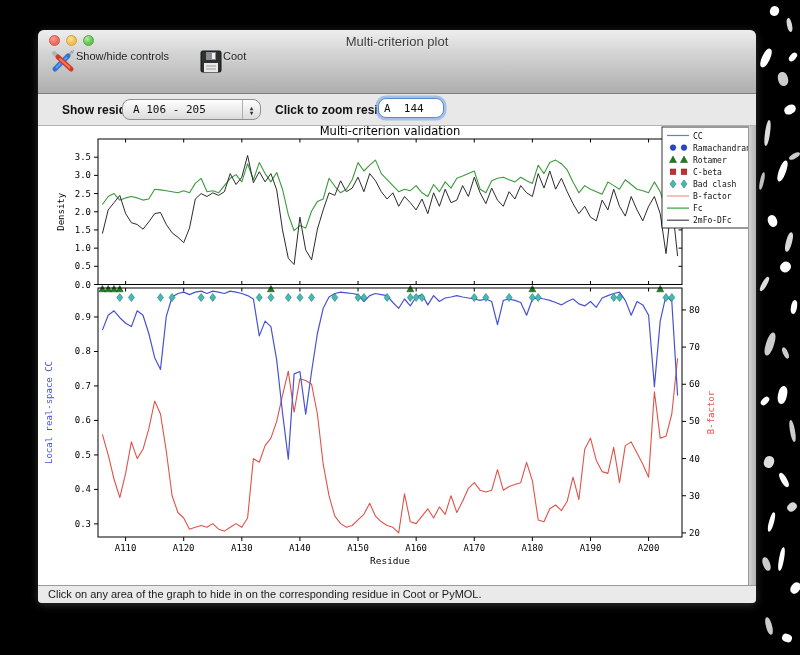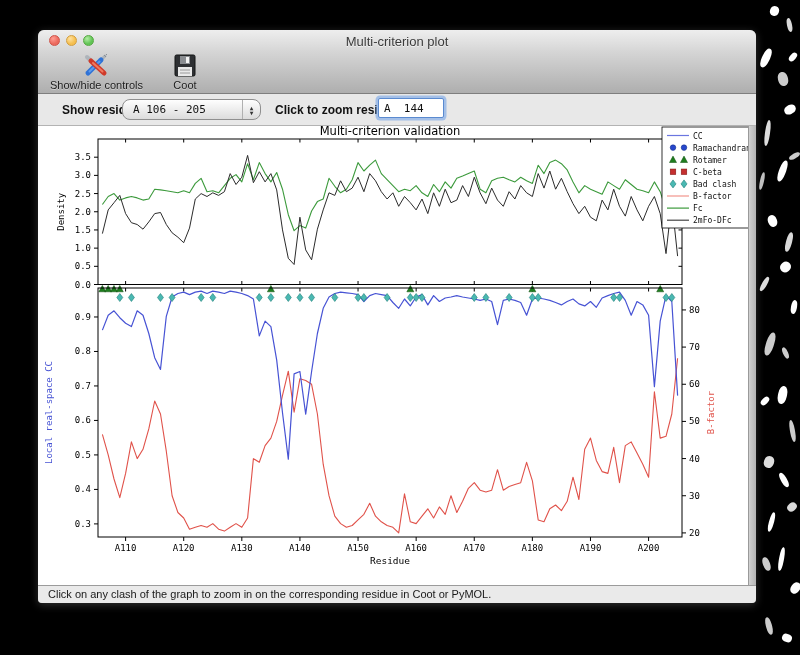--- a/index.html
+++ b/index.html
@@ -16,38 +16,38 @@
   .tl{width:11px;height:11px;border-radius:50%;display:inline-block;box-sizing:border-box;}
   .tl.red{background:radial-gradient(circle at 35% 30%,#ff9d93,#ec6a5e 60%);border:1px solid #cf544a;}
   .tl.yellow{background:radial-gradient(circle at 35% 30%,#ffe1a0,#f5bf4f 60%);border:1px solid #d29e3e;}
   .tl.green{background:radial-gradient(circle at 35% 30%,#b3eda4,#61c455 60%);border:1px solid #57a843;}
   .title{position:absolute;left:0;top:0;width:100%;height:22px;line-height:23px;text-align:center;
          font-size:13px;color:#3a3a3a;text-shadow:0 1px 0 rgba(255,255,255,.65);}
   
   .toolbar{position:absolute;left:0;top:22px;width:718px;height:42px;
            background:linear-gradient(#d5d5d5,#aeaeae);
            border-bottom:1px solid #7e7e7e;box-sizing:border-box;display:flex;align-items:flex-end;}
-  .tool-item{display:flex;flex-direction:column;align-items:center;justify-content:flex-end;
+  .tool-item{display:flex;flex-direction:row;align-items:flex-start;justify-content:flex-end;
              height:42px;padding:2px 8px 2px 8px;cursor:default;}
   .tool-item .tlabel{font-size:11px;color:#1d1d1d;margin-top:1px;text-shadow:0 1px 0 rgba(255,255,255,.4);}
   
   .controls{position:absolute;left:0;top:64px;width:718px;height:32px;background:#e8e8e8;
             border-bottom:1px solid #b3b3b3;box-sizing:border-box;}
   .ctl-label{position:absolute;font-size:12px;font-weight:bold;color:#111;top:9px;}
   .popup{position:absolute;left:84px;top:5px;width:139px;height:21px;box-sizing:border-box;
          border:1px solid #8f8f8f;border-radius:8px;
          background:linear-gradient(#fefefe,#dcdcdc);
          font-family:"DejaVu Sans Mono",monospace;font-size:11px;color:#111;
          display:flex;align-items:center;}
   .popup .ptext{flex:1;padding-left:10px;}
   .popup .stepper{width:17px;height:100%;border-left:1px solid #b0b0b0;display:flex;
                   flex-direction:column;align-items:center;justify-content:center;line-height:5px;
                   font-size:6px;color:#333;}
   .zoominput{position:absolute;left:340px;top:4px;width:66px;height:20px;box-sizing:border-box;
-             border:1px solid #5a8ad0;border-radius:2px;background:#fff;
+             border:1px solid #5a8ad0;border-radius:8px;background:#fff;
              font-family:"DejaVu Sans Mono",monospace;font-size:11px;color:#111;padding:0 0 0 5px;
              box-shadow:0 0 0 2.5px rgba(108,158,232,.55);outline:none;}
   
   .figure{position:absolute;left:0;top:96px;width:718px;height:459px;background:#fff;}
   .right-strip{position:absolute;right:0;top:0;width:8px;height:459px;
                background:linear-gradient(to right,#d2d2d2,#b5b5b5);
                border-left:1px solid #9a9a9a;box-sizing:border-box;}
   
   .statusbar{position:absolute;left:0;top:555px;width:718px;height:18px;background:#eaeaea;
              border-top:1px solid #9b9b9b;box-sizing:border-box;border-radius:0 0 4px 4px;
@@ -305,21 +305,21 @@
             <line x1="629" y1="82.1" x2="651" y2="82.1" stroke="#3c9a3c" stroke-width="1.2"></line>
             <text x="655" y="85.1" font-family="&quot;DejaVu Sans Mono&quot;,monospace" font-size="8" fill="#111">Fc</text>
             <line x1="629" y1="94.2" x2="651" y2="94.2" stroke="#444444" stroke-width="1.2"></line>
             <text x="655" y="97.2" font-family="&quot;DejaVu Sans Mono&quot;,monospace" font-size="8" fill="#111">2mFo-DFc</text>
           </g>
         </svg>
       <div class="right-strip"></div>
     </div>
 
     <div class="statusbar">
-      <span>Click on any clash of the graph to zoom in on the corresponding residue in Coot or PyMOL.</span>
+      <span>Click on any area of the graph to hide in on the corresponding residue in Coot or PyMOL.</span>
     </div>
   </div>
 
   <div class="art" style="left:770px;top:6px;width:9px;height:10px;transform:rotate(20deg);"></div>
   <div class="art" style="left:787px;top:18px;width:5px;height:14px;transform:rotate(-12deg);opacity:.85;"></div>
   <div class="art" style="left:762px;top:48px;width:8px;height:20px;transform:rotate(25deg);"></div>
   <div class="art" style="left:778px;top:72px;width:10px;height:14px;transform:rotate(-15deg);opacity:.8;"></div>
   <div class="art" style="left:790px;top:52px;width:6px;height:10px;transform:rotate(40deg);"></div>
   <div class="art" style="left:765px;top:120px;width:5px;height:26px;transform:rotate(8deg);background:#ddd;"></div>
   <div class="art" style="left:784px;top:105px;width:12px;height:9px;transform:rotate(-30deg);"></div>

